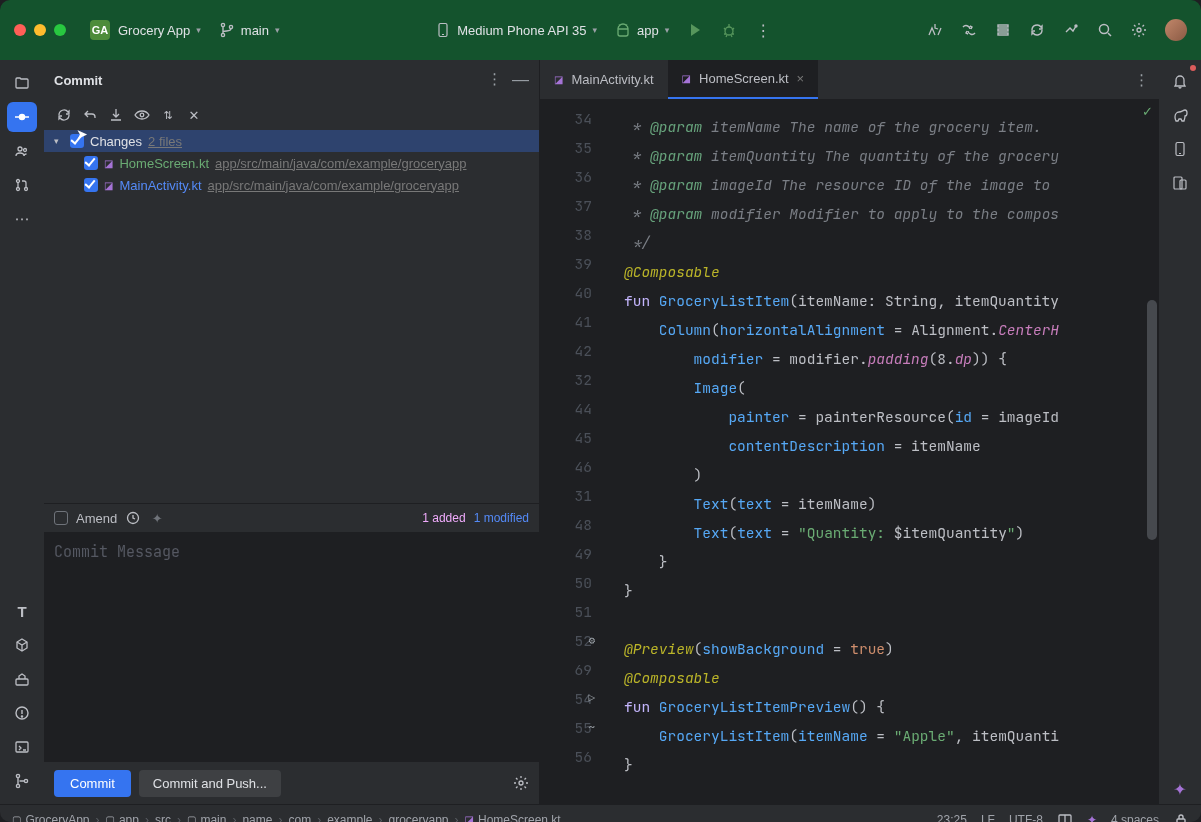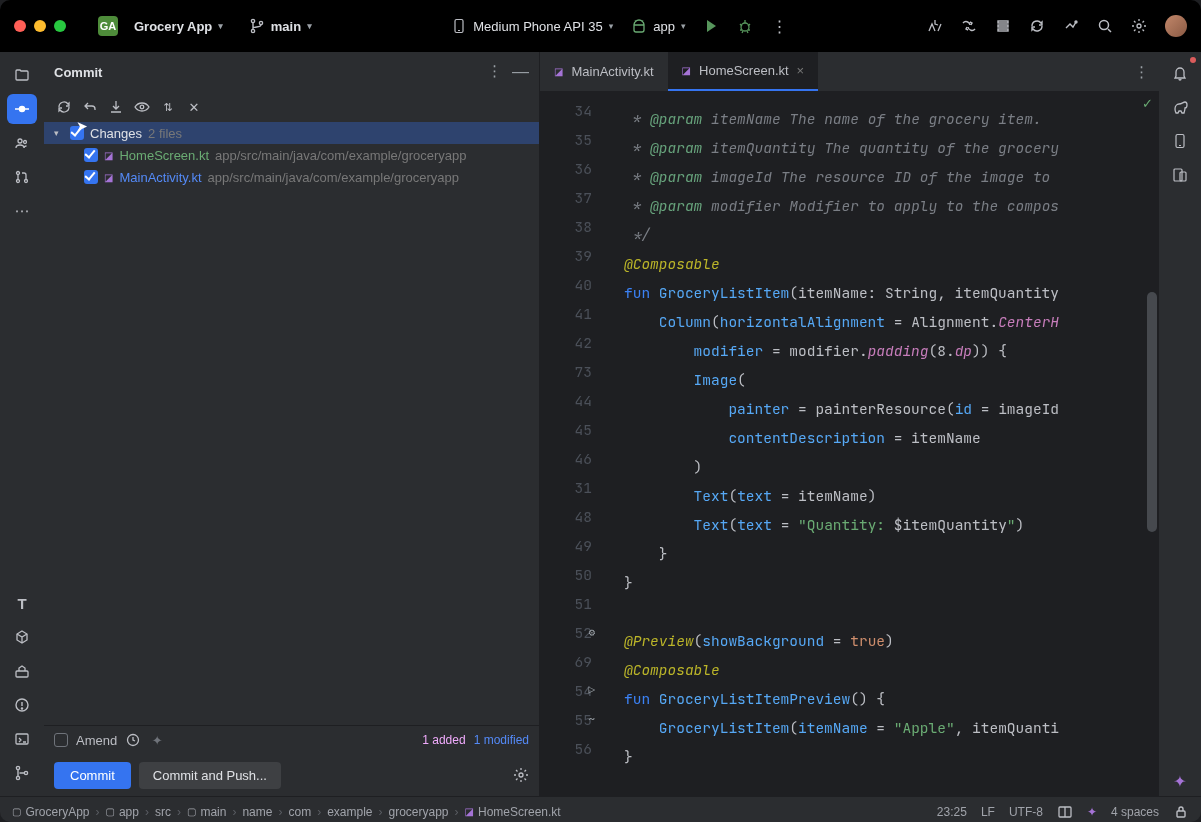--- a/index.html
+++ b/index.html
@@ -9,32 +9,32 @@
   color: #bcbec4;
   font-size: 13px;
   width: 1201px;
   height: 822px;
   overflow: hidden;
   border-radius: 10px;
 }
 
 
 .titlebar {
-  height: 52px;
-  background: #000000;
+  height: 60px;
+  background: #14532d;
   display: flex;
   align-items: center;
   padding: 0 14px;
-  gap: 16px;
+  gap: 8px;
 }
 .traffic { display: flex; gap: 8px; }
 .traffic span { width: 12px; height: 12px; border-radius: 50%; display:block; }
 .tr-close { background:#ff5f57; } .tr-min{background:#febc2e;} .tr-max{background:#28c840;}
 .proj-badge { background:#4e8c3a; color:#fff; font-size:11px; font-weight:700; width:20px;height:20px;display:flex;align-items:center;justify-content:center;border-radius:4px;margin-left:16px;}
-.titlebar .ddl { display:flex;align-items:center;gap:6px;color:#dfe1e5;cursor:pointer;font-weight:bold;}
+.titlebar .ddl { display:flex;align-items:center;gap:6px;color:#dfe1e5;cursor:pointer;}
 .chev { font-size:9px; color:#9aa0a6; }
 .flex-spacer{flex:1;}
 .center-group{display:flex;align-items:center;gap:18px;justify-content:space-between;}
 .device-sel{display:flex;align-items:center;gap:6px;color:#dfe1e5;}
 .icn{width:16px;height:16px;display:inline-flex;align-items:center;justify-content:center;color:#bcbec4;}
 .icn svg{width:16px;height:16px;}
 .run-icn{color:#57965c;}
 .titlebar-right{display:flex;align-items:center;gap:18px;}
 .avatar{width:22px;height:22px;border-radius:50%;background:linear-gradient(135deg,#c2876a,#8a5a44);}
 
@@ -52,21 +52,21 @@
 .commit-header h1{font-size:13px;font-weight:600;color:#dfe1e5;}
 .commit-header-actions{display:flex;gap:10px;color:#9aa0a6;}
 .changes-toolbar{height:30px;display:flex;align-items:center;gap:10px;padding:0 12px;color:#9aa0a6;}
 .changes-tree{flex:0 0 auto; background:#2b2d30;}
 .tree-row{display:flex;align-items:center;height:22px;padding-left:10px;gap:6px;}
 .tree-row.sel{background:#2e436e;}
 .tree-row .arrow{font-size:9px;color:#bcbec4;width:10px;}
 .chk{width:14px;height:14px;background:#3574f0;border-radius:3px;position:relative;display:inline-block;}
 .chk::after{content:"";position:absolute;left:3px;top:0px;width:4px;height:8px;border:solid #fff;border-width:0 2px 2px 0;transform:rotate(40deg);}
 .tree-label{color:#dfe1e5;}
-.tree-meta{color:#787878;}
+.tree-meta{color:#787878;text-decoration:underline;}
 .file-row{padding-left:40px;}
 .kt-icn{color:#a573d6;font-size:10px;}
 .cursor{position:relative;}
 .cursor-glyph{position:absolute;left:32px;top:-4px;font-size:14px;color:#fff;pointer-events:none;}
 .changes-body{flex:1;background:#2b2d30;}
 .amend-row{display:flex;align-items:center;justify-content:space-between;padding:6px 10px;border-top:1px solid #1e1f22;}
 .amend-left{display:flex;align-items:center;gap:8px;color:#bcbec4;}
 .chk-empty{width:14px;height:14px;border:1px solid #6f737a;border-radius:3px;display:inline-block;}
 .amend-right{display:flex;gap:8px;font-size:12px;}
 .added{color:#f0abfc;} .modified{color:#548af7;}
@@ -94,21 +94,21 @@
 
 .editor-body{flex:1;display:flex;overflow:hidden;position:relative;}
 .gutter{width:70px;background:#1e1f22;text-align:right;padding-right:18px;color:#4b5059;font-family:"JetBrains Mono",monospace;font-size:14.5px;line-height:29px;padding-top:4px;position:relative;}
 .gutter .gline{position:relative;}
 .gutter-icon{position:absolute;right:-3px;font-size:11px;color:#9aa0a6;}
 .code{flex:1;font-family:"JetBrains Mono",monospace;font-size:14.5px;line-height:29px;padding-top:12px;padding-left:14px;white-space:pre;overflow:hidden;}
 .code .line{height:29px;}
 .c-comment{color:#7a7e85;font-style:italic;}
 .c-param{color:#67a37c;font-style:italic;}
 .c-annot{color:#bbb529;font-style:italic;}
-.c-kw{color:#3b82f6;}
+.c-kw{color:#c4b5fd;}
 .c-fn{color:#56a8f5;}
 .c-named{color:#56a8f5;}
 .c-prop{color:#c77dbb;font-style:italic;}
 .c-str{color:#6aab73;}
 .c-lit{color:#cf8e6d;}
 .c-default{color:#bcbec4;}
 .check-mark{position:absolute;top:4px;right:6px;color:#6aab73;font-size:13px;}
 .scrollbar-v{position:absolute;right:2px;top:200px;width:10px;height:240px;background:#46494e;border-radius:5px;}
 
 
@@ -366,20 +366,23 @@
             </svg>
           </span>
         <span class="icn" style="color:#6f737a;">✦</span>
       </div>
       <div class="amend-right">
         <span class="added">1 added</span>
         <span class="modified">1 modified</span>
       </div>
     </div>
 
+    <div class="commit-msg">
+      <textarea placeholder="Commit Message" style=""></textarea>
+    </div>
 
     <div class="commit-footer">
       <button class="btn-primary">Commit</button>
       <button class="btn-secondary">Commit and Push...</button>
       <div class="spacer"></div>
       <span class="icn">
           <svg viewBox="0 0 16 16" width="15" height="15" fill="none" stroke="currentColor" stroke-width="1.3">
             <circle cx="8" cy="8" r="2"></circle>
             <path d="M8 1v2M8 13v2M1 8h2M13 8h2M3 3l1.5 1.5M11.5 11.5L13 13M13 3l-1.5 1.5M4.5 11.5L3 13"></path>
           </svg>
@@ -408,21 +411,21 @@
       <div class="gutter" id="gutter">
           <div class="gline">34</div>
           <div class="gline">35</div>
           <div class="gline">36</div>
           <div class="gline">37</div>
           <div class="gline">38</div>
           <div class="gline">39</div>
           <div class="gline">40</div>
           <div class="gline">41</div>
           <div class="gline">42</div>
-          <div class="gline">73</div>
+          <div class="gline">32</div>
           <div class="gline">44</div>
           <div class="gline">45</div>
           <div class="gline">46</div>
           <div class="gline">31</div>
           <div class="gline">48</div>
           <div class="gline">49</div>
           <div class="gline">50</div>
           <div class="gline">51</div>
           <div class="gline">52<span class="gutter-icon">⚙</span></div>
           <div class="gline">69</div>

